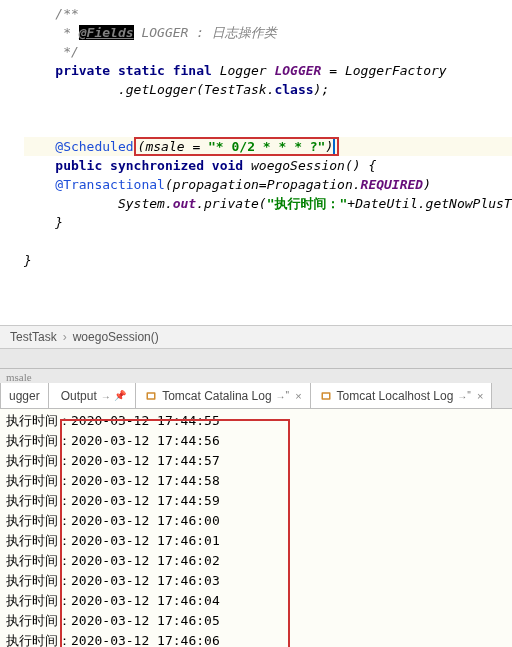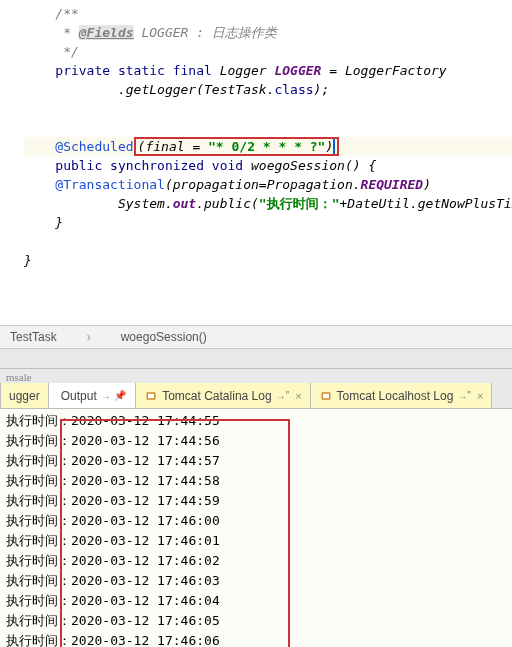--- a/index.html
+++ b/index.html
@@ -17,22 +17,22 @@
     padding: 4px 0 4px 24px;
     overflow: hidden;
     position: relative;
   }
   .code-line {
     white-space: pre;
     line-height: 19px;
     font-style: italic;
   }
   .comment { color: #808080; }
-  .at-tag { color: #808080; font-weight: bold; text-decoration: underline; background: #e5e5e5; }
-  .keyword { color: #000080; font-weight: normal; font-style: normal; }
+  .at-tag { color: #808080; font-weight: bold; text-decoration: underline; background: #000000; }
+  .keyword { color: #000080; font-weight: bold; font-style: normal; }
   .classname { color: #000; }
   .string { color: #008000; font-weight: bold; font-style: normal; }
   .annotation { color: #1d4ed8; font-style: normal; }
   .static-field { color: #660e7a; font-style: italic; font-weight: bold; }
   .highlight-line { background: #fcfaec; }
   .cron-box {
     border: 2px solid #cc3333;
     padding: 0 2px;
     display: inline;
   }
@@ -44,21 +44,20 @@
     height: 24px;
     background: #f2f2f2;
     border-top: 1px solid #c9c9c9;
     border-bottom: 1px solid #c9c9c9;
     display: flex;
     align-items: center;
     padding: 0 10px;
     font-family: Arial, sans-serif;
     font-size: 12px;
     color: #555;
-    gap: 24px;
   }
   .breadcrumb .sep { color: #999; margin: 0 6px; }
   .gap-bar {
     height: 20px;
     background: #e8e8e8;
     border-bottom: 1px solid #bdbdbd;
   }
   .tabs-row {
     height: 26px;
     background: #e9e9e9;
@@ -67,21 +66,21 @@
     font-family: Arial, sans-serif;
     font-size: 12px;
     border-bottom: 1px solid #bdbdbd;
     overflow: hidden;
   }
   .tab {
     display: flex;
     align-items: center;
     padding: 0 8px;
     border-right: 1px solid #bdbdbd;
-    background: #fef9c3;
+    background: #ffffff;
     color: #444;
     gap: 4px;
     white-space: nowrap;
   }
   .tab.partial { border-left: 1px solid #bdbdbd; }
   .tab.active { background: #fff; padding-left: 12px; }
   .tab .arrow { font-size: 10px; color: #777; }
   .tab .close { color: #888; font-size: 11px; margin-left: 2px; }
   .tab .icon-box {
     width: 14px; height: 14px;
@@ -120,24 +119,24 @@
 <body>
 
 <div class="editor-pane">
   <div class="code-line comment">    /**</div>
   <div class="code-line comment"><span>     * </span><span class="at-tag">@Fields</span><span> LOGGER : 日志操作类</span></div>
   <div class="code-line comment">     */</div>
   <div class="code-line"><span class="keyword">    private static final</span><span class="classname"> Logger </span><span class="static-field">LOGGER</span><span> = LoggerFactory</span></div>
   <div class="code-line"><span>            .getLogger(TestTask.</span><span class="keyword">class</span><span>);</span></div>
   <div class="code-line">&nbsp;</div>
   <div class="code-line">&nbsp;</div>
-  <div class="code-line highlight-line">    <span class="annotation">@Scheduled</span><span class="cron-box"><span>(final = </span><span class="string">"* 0/2 * * * ?"</span><span class="cursor-caret">)</span></span></div>
+  <div class="code-line highlight-line">    <span class="annotation">@Scheduled</span><span class="cron-box"><span>(msale = </span><span class="string">"* 0/2 * * * ?"</span><span class="cursor-caret">)</span></span></div>
   <div class="code-line">    <span class="keyword">public synchronized void</span><span> woegoSession() {</span></div>
   <div class="code-line">    <span class="annotation">@Transactional</span><span>(propagation=Propagation.</span><span class="static-field">REQUIRED</span><span>)</span></div>
-  <div class="code-line"><span>            System.</span><span class="static-field">out</span><span>.public(</span><span class="string">"执行时间："</span><span>+DateUtil.</span><em>getNowPlusTim</em></div>
+  <div class="code-line"><span>            System.</span><span class="static-field">out</span><span>.private(</span><span class="string">"执行时间："</span><span>+DateUtil.</span><em>getNowPlusTim</em></div>
   <div class="code-line">    }</div>
   <div class="code-line">&nbsp;</div>
   <div class="code-line">}</div>
   <div class="code-line">&nbsp;</div>
 </div>
 
 <div class="breadcrumb">
   <span>TestTask</span>
   <span class="sep">›</span>
   <span>woegoSession()</span>

